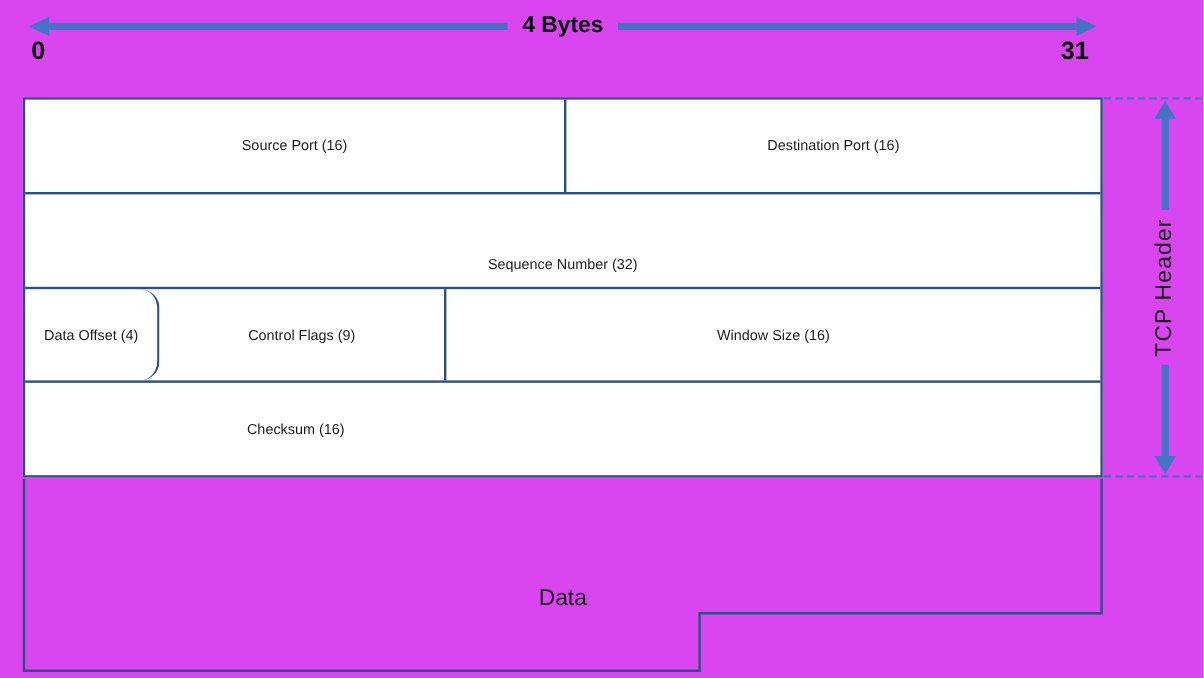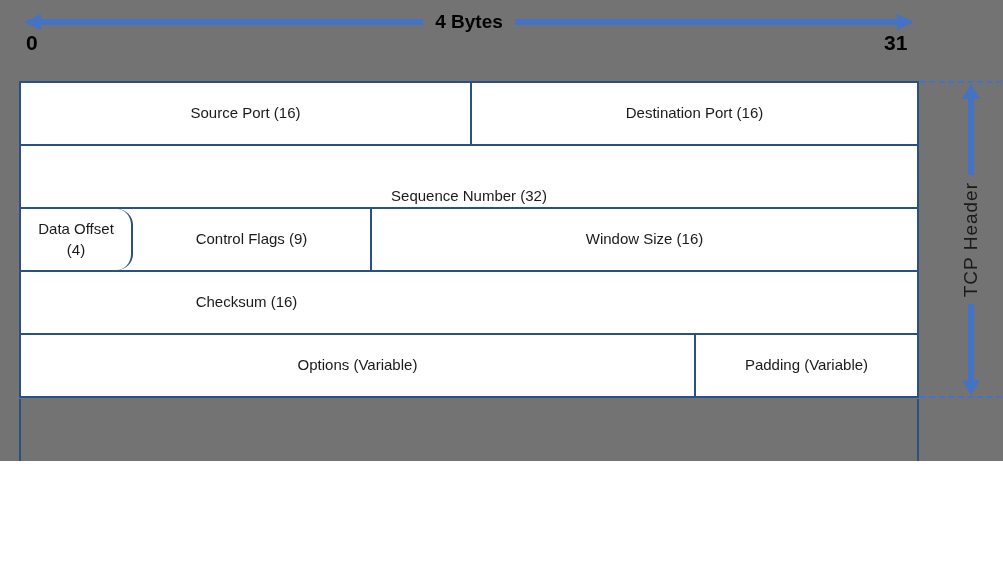--- a/index.html
+++ b/index.html
@@ -4,21 +4,21 @@
 <style>
   :root{
     --accent:#4472C4;
     --border:#2A5183;
     --text:#1A1A1A;
   }
   *{ box-sizing:border-box; margin:0; padding:0; }
   html,body{ background:#fff; }
   body{ font-family:"Liberation Sans", sans-serif; color:var(--text); }
   .canvas{
-    position:relative; width:1003px; height:461px; background:#737373; overflow:hidden;
+    position:relative; width:1003px; height:565px; background:#d946ef; overflow:hidden;
   }
 
   
   .hscale{
     position:absolute; left:24px; top:14px; width:890px; height:16px;
     display:flex; align-items:center;
   }
   .tri{ width:0; height:0; }
   .tri-left{ border-top:8px solid transparent; border-bottom:8px solid transparent; border-right:17px solid var(--accent); }
   .tri-right{ border-top:8px solid transparent; border-bottom:8px solid transparent; border-left:17px solid var(--accent); }
@@ -36,27 +36,27 @@
     border:2px solid var(--border); display:flex; flex-direction:column; background:#fff;
   }
   .grid-row{ flex:1 1 0; display:flex; border-bottom:2px solid var(--border); min-height:0; }
   .grid-row:last-child{ border-bottom:none; }
   .grid-cell{
     border-right:2px solid var(--border);
     display:flex; align-items:center; justify-content:center;
     text-align:center; padding:2px 6px; min-width:0;
   }
   .grid-cell:last-child{ border-right:none; }
-  .grid-cell span{ font-size:15px; line-height:1.35; color:var(--text); }
+  .grid-cell span{ font-size:12px; line-height:1.35; color:var(--text); }
 
   
   .payload-svg{ position:absolute; left:0; top:0; width:1003px; height:565px; pointer-events:none; }
   .payload-label{
-    position:absolute; left:19px; top:472px; width:900px; text-align:center;
-    font-size:12px; color:var(--text);
+    position:absolute; left:19px; top:488px; width:900px; text-align:center;
+    font-size:19px; color:var(--text);
   }
 
   
   .dash{ position:absolute; width:82px; height:0; border-top:2px dashed var(--accent); }
   .dash-top{ left:920px; top:81px; }
   .dash-bottom{ left:920px; top:396px; }
   .vscale{
     position:absolute; left:962px; top:84px; width:18px; height:311px;
     display:flex; flex-direction:column; align-items:center;
   }
@@ -107,28 +107,20 @@
         </div>
         <div class="grid-cell" style="flex: 1 1 auto;">
           <span>Window Size (16)</span>
         </div>
       </div>
       <div class="grid-row">
         <div class="grid-cell" style="flex: 0 0 451px;">
           <span>Checksum (16)</span>
         </div>
       </div>
-      <div class="grid-row">
-        <div class="grid-cell" style="flex: 0 0 675px;">
-          <span>Options (Variable)</span>
-        </div>
-        <div class="grid-cell" style="flex: 1 1 auto;">
-          <span>Padding (Variable)</span>
-        </div>
-      </div>
     </div>
 
   <svg class="payload-svg" viewBox="0 0 1003 565" xmlns="http://www.w3.org/2000/svg">
     <path d="M 918 399 V 511 H 583 V 559 H 20 V 399" fill="none" stroke="#2A5183" stroke-width="2"></path>
   </svg>
   <div class="payload-label">Data</div>
 
   <div class="dash dash-top"></div>
   <div class="dash dash-bottom"></div>
   <div class="vscale">

